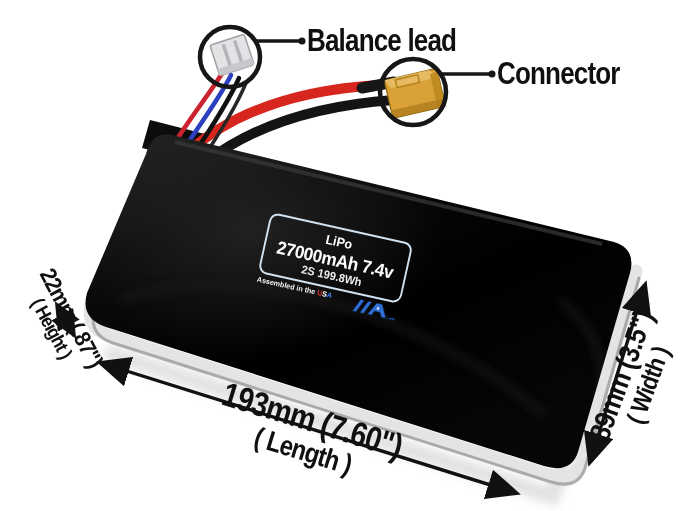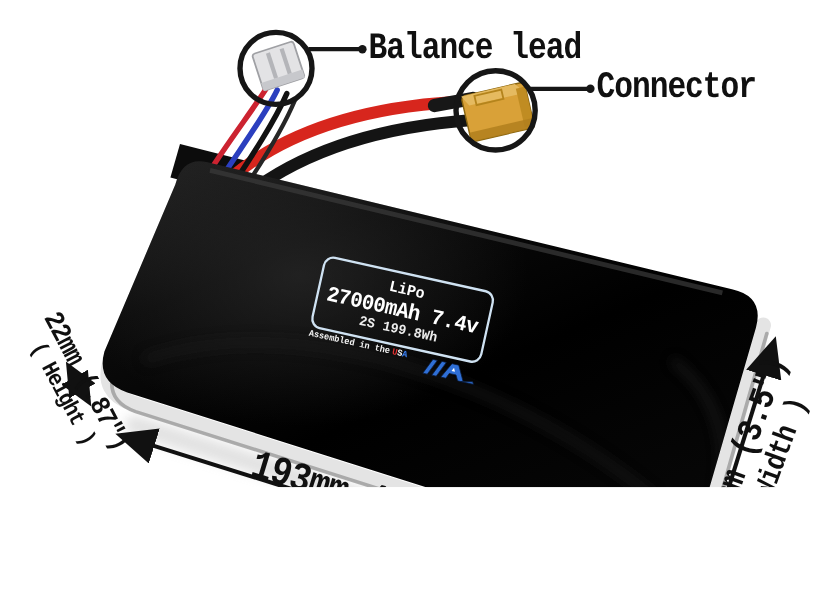--- a/index.html
+++ b/index.html
@@ -1,18 +1,18 @@
 <!DOCTYPE html>
 <html><head>
 <meta charset="utf-8">
 <style>
   html,body{margin:0;padding:0;background:#ffffff;}
   .stage{
-    position:relative;width:686px;height:406px;background:#ffffff;
-    overflow:hidden;font-family:Liberation Mono, monospace;
+    position:relative;width:686px;height:511px;background:#ffffff;
+    overflow:hidden;font-family:Liberation Sans, sans-serif;
   }
   .stage svg.scene{position:absolute;left:0;top:0;}
   
   .callout{
     position:absolute;font-weight:bold;color:#101010;white-space:nowrap;
     letter-spacing:-1px;transform-origin:left top;
   }
   .callout.balance{left:307px;top:23px;font-size:31px;transform:scaleX(.84);}
   .callout.connector{left:497px;top:56px;font-size:31px;transform:scaleX(.84);}
   

